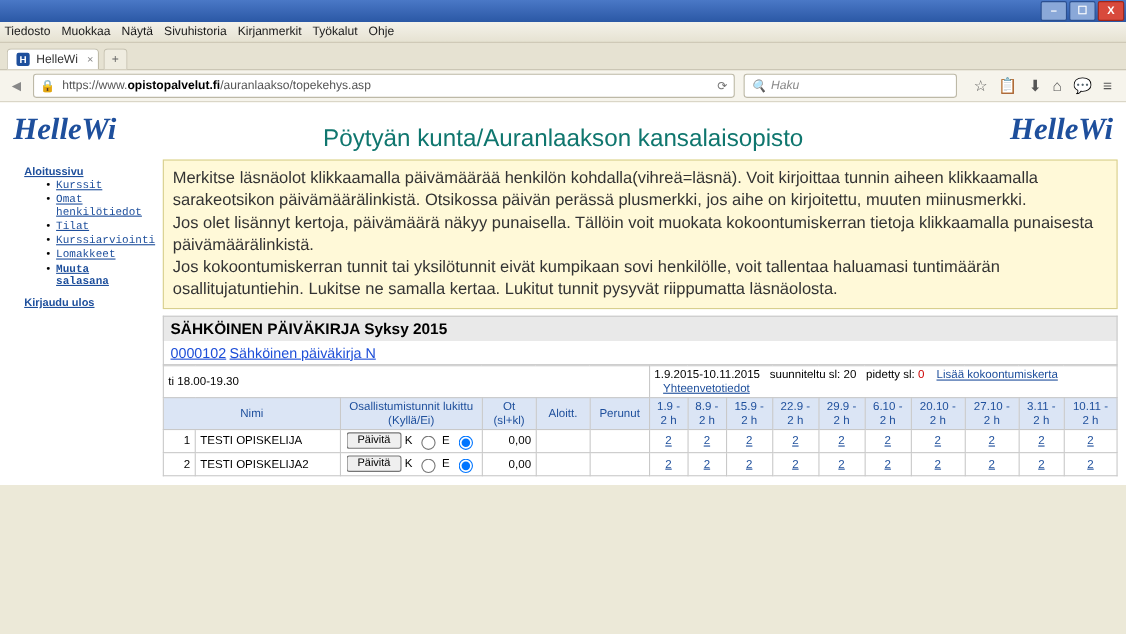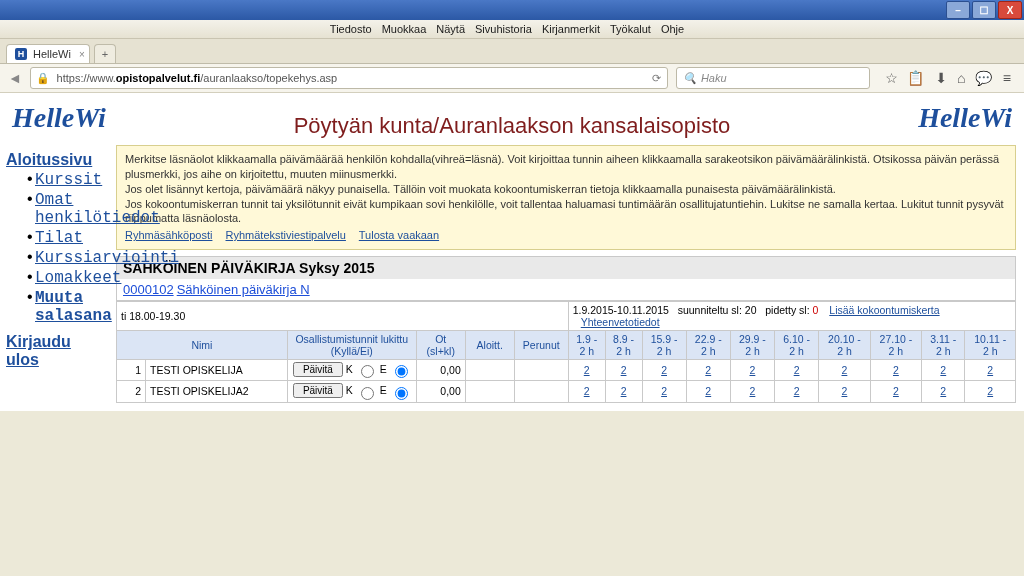--- a/index.html
+++ b/index.html
@@ -1,47 +1,47 @@
 <!DOCTYPE html>
 <html><head>
 <meta charset="utf-8">
 <style>
   html,body{margin:0;padding:0;font-family:Arial,Helvetica,sans-serif;font-size:11px;color:#000;background:#ece9d8;}
   
   .titlebar{height:20px;background:linear-gradient(#4a78c6,#2b58a5);color:#fff;display:flex;justify-content:flex-end;align-items:center;padding:0 2px;}
   .titlebar .btn{width:22px;height:16px;margin-left:2px;background:#8aa8d8;border:1px solid #2b4f90;border-radius:2px;display:flex;align-items:center;justify-content:center;font-size:10px;font-weight:bold;color:#fff;}
   .titlebar .close{background:#d84a3c;border-color:#a02418;}
-  .menubar{height:18px;background:linear-gradient(#f4f2ea,#e6e2d2);border-bottom:1px solid #c9c4b1;display:flex;align-items:center;padding:0 4px;justify-content:center;}
+  .menubar{height:18px;background:linear-gradient(#f4f2ea,#e6e2d2);border-bottom:1px solid #c9c4b1;display:flex;align-items:center;padding:0 4px;}
   .menubar span{margin-right:10px;color:#1a1a1a;}
   .tabstrip{height:24px;background:#e6e2d2;display:flex;align-items:flex-end;padding:0 6px;border-bottom:1px solid #bfbba9;}
   .tabstrip .tab{background:#fff;border:1px solid #bfbba9;border-bottom:none;border-radius:4px 4px 0 0;padding:3px 18px 3px 8px;display:flex;align-items:center;color:#333;position:relative;margin-right:2px;}
   .tabstrip .tab .fav{width:12px;height:12px;background:#1e4f9c;color:#fff;font-weight:bold;font-size:9px;display:flex;align-items:center;justify-content:center;border-radius:2px;margin-right:6px;}
   .tabstrip .tab .x{position:absolute;right:4px;top:4px;color:#888;font-size:10px;}
   .tabstrip .newtab{width:20px;height:18px;border:1px solid #bfbba9;border-bottom:none;border-radius:4px 4px 0 0;margin-left:2px;display:flex;align-items:center;justify-content:center;color:#666;background:#efece0;}
   .urlbar{height:28px;background:#f6f4ec;border-bottom:1px solid #d3cfbd;display:flex;align-items:center;padding:0 8px;}
   .urlbox{flex:1;display:flex;align-items:center;background:#fff;border:1px solid #bdb9a7;border-radius:3px;height:20px;padding:0 6px;font-size:11px;color:#555;}
   .urlbox .lock{color:#3a8a3a;margin-right:6px;}
   .urlbox .reload{margin-left:auto;color:#777;}
   .searchbox{width:180px;display:flex;align-items:center;background:#fff;border:1px solid #bdb9a7;border-radius:3px;height:20px;padding:0 6px;margin-left:8px;color:#888;font-style:italic;}
   .toolbar-icons{display:flex;align-items:center;margin-left:10px;}
   .toolbar-icons span{margin:0 5px;color:#555;font-size:14px;}
   .brandrow{display:flex;align-items:center;justify-content:space-between;padding:4px 12px 2px 12px;}
   .brand{font-family:"Times New Roman",serif;font-size:28px;font-weight:bold;font-style:italic;color:#1e4f9c;}
-  .pageTitle{font-size:22px;color:#7f1d1d;margin-top:16px;}
+  .pageTitle{font-size:22px;color:#0f766e;margin-top:16px;}
   .body{display:flex;}
-  .sidebar{width:100px;padding:8px 6px;font-size:16px;}
+  .sidebar{width:100px;padding:8px 22px;font-size:10px;}
   .sidebar a{color:#1e4f9c;text-decoration:underline;display:block;margin:2px 0;}
   .sidebar ul{margin:2px 0 8px 4px;padding:0;list-style:none;}
   .sidebar ul li{position:relative;padding-left:10px;margin:1px 15px;font-family:Liberation Mono, monospace;}
   .sidebar ul li:before{content:"•";position:absolute;left:0;color:#000;}
   .main{flex:1;padding:4px 8px 8px 4px;}
   .tabs2{display:flex;border-bottom:1px solid #b5c59a;}
   .tabs2 div{border:1px solid #b5c59a;border-bottom:none;padding:3px 10px;margin-right:2px;background:#f2f7e9;color:#334;font-size:11px;}
   .tabs2 div.active{background:#fff;font-weight:bold;}
-  .yellowbox{background:#fff9d8;border:1px solid #d8cf8e;padding:6px 8px;font-size:11px;color:#333;line-height:1.35;}
+  .yellowbox{background:#fff9d8;border:1px solid #d8cf8e;padding:6px 8px;font-size:15px;color:#333;line-height:1.35;}
   .yellowbox a{color:#1e4f9c;text-decoration:underline;margin-right:10px;}
   .diaryTitle{background:#e9e9e9;border:1px solid #c9c9c9;border-bottom:none;margin-top:6px;padding:3px 6px;font-size:14px;font-weight:bold;}
   .courseLine{border:1px solid #c9c9c9;border-top:none;padding:3px 6px;}
   .courseLine a{color:#1d4ed8;text-decoration:underline;font-size:13px;}
   table.diary{border-collapse:collapse;width:100%;font-size:10.5px;}
   table.diary td,table.diary th{border:1px solid #c9c9c9;padding:2px 4px;}
   .hdrRow td{background:#fff;}
   .blueHdr th{background:#dbe5f5;color:#1e4f9c;text-align:center;font-weight:normal;}
   .blueHdr th a{color:#1e4f9c;}
   .countcell{color:#1e4f9c;text-decoration:underline;text-align:center;}
@@ -129,25 +129,20 @@
           </li>
       </ul>
       <a><b>Kirjaudu ulos</b></a>
     </div>
 
     <div class="main">
       <div class="yellowbox">
         <div>Merkitse läsnäolot klikkaamalla päivämäärää henkilön kohdalla(vihreä=läsnä). Voit kirjoittaa tunnin aiheen klikkaamalla sarakeotsikon päivämäärälinkistä. Otsikossa päivän perässä plusmerkki, jos aihe on kirjoitettu, muuten miinusmerkki.</div>
         <div>Jos olet lisännyt kertoja, päivämäärä näkyy punaisella. Tällöin voit muokata kokoontumiskerran tietoja klikkaamalla punaisesta päivämäärälinkistä.</div>
         <div>Jos kokoontumiskerran tunnit tai yksilötunnit eivät kumpikaan sovi henkilölle, voit tallentaa haluamasi tuntimäärän osallitujatuntiehin. Lukitse ne samalla kertaa. Lukitut tunnit pysyvät riippumatta läsnäolosta.</div>
-        <div style="margin-top:2px;">
-          <a>Ryhmäsähköposti</a>
-          <a>Ryhmätekstiviestipalvelu</a>
-          <a>Tulosta vaakaan</a>
-        </div>
       </div>
 
       <div class="diaryTitle">SÄHKÖINEN PÄIVÄKIRJA   Syksy    2015</div>
       <div class="courseLine">
         <a>0000102</a>
         <a>Sähköinen päiväkirja  N</a>
       </div>
 
       <table class="diary">
         <tbody>

